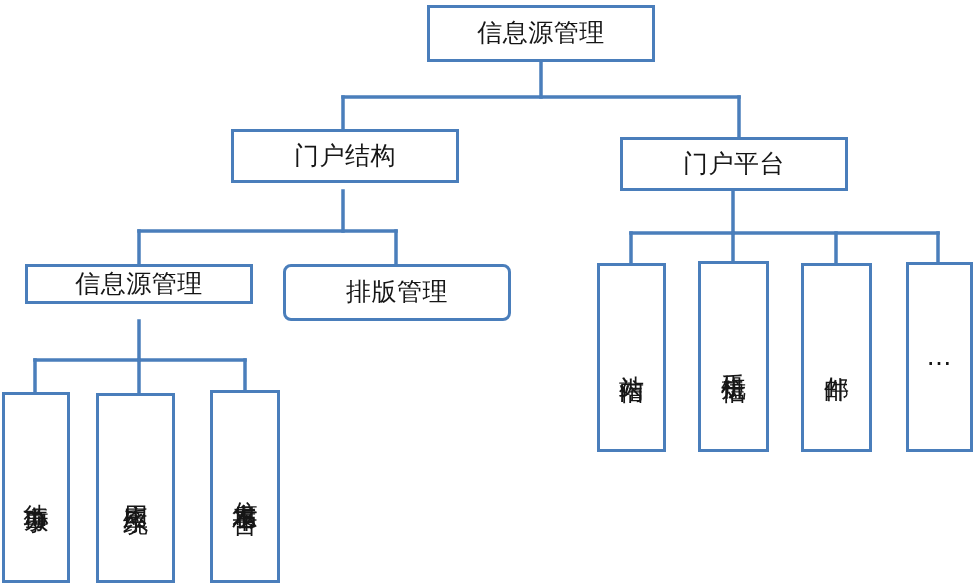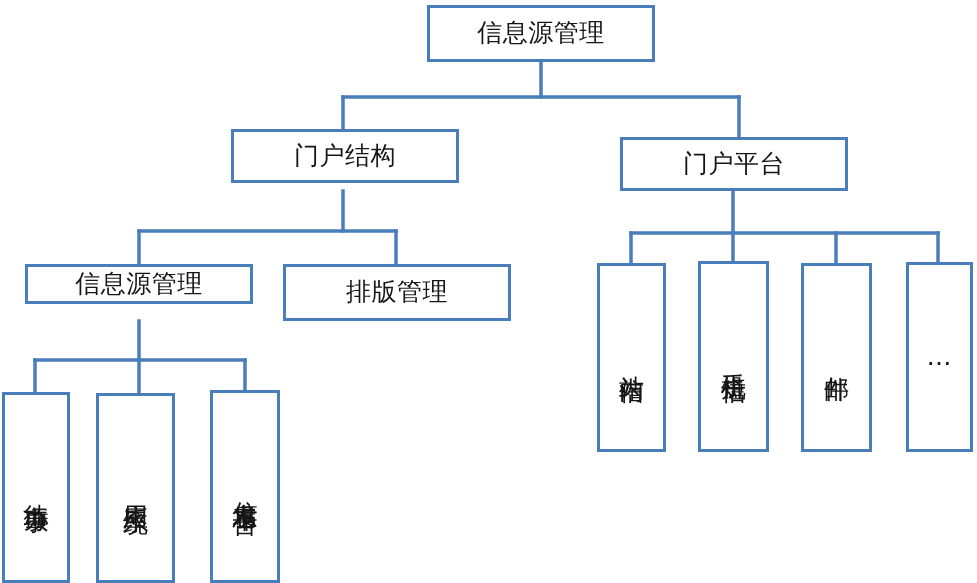--- a/index.html
+++ b/index.html
@@ -98,21 +98,21 @@
   </div>
 
   <div class="node" style="left:620px; top:137px; width:228px; height:54px;">
     <span class="label">门户平台</span>
   </div>
 
   <div class="node" style="left:25px; top:264px; width:228px; height:40px;">
     <span class="label">信息源管理</span>
   </div>
 
-  <div class="node" style="left:283px; top:264px; width:228px; height:57px;">
+  <div class="node" style="left:283px; top:264px; width:228px; height:57px;border-radius:8px;">
     <span class="label">排版管理</span>
   </div>
 
   <div class="node vertical" style="left:2px; top:392px; width:68px; height:191px;">
     <span class="label">待办事项</span>
   </div>
 
   <div class="node vertical" style="left:96px; top:393px; width:79px; height:190px;">
     <span class="label">应用系统</span>
   </div>

